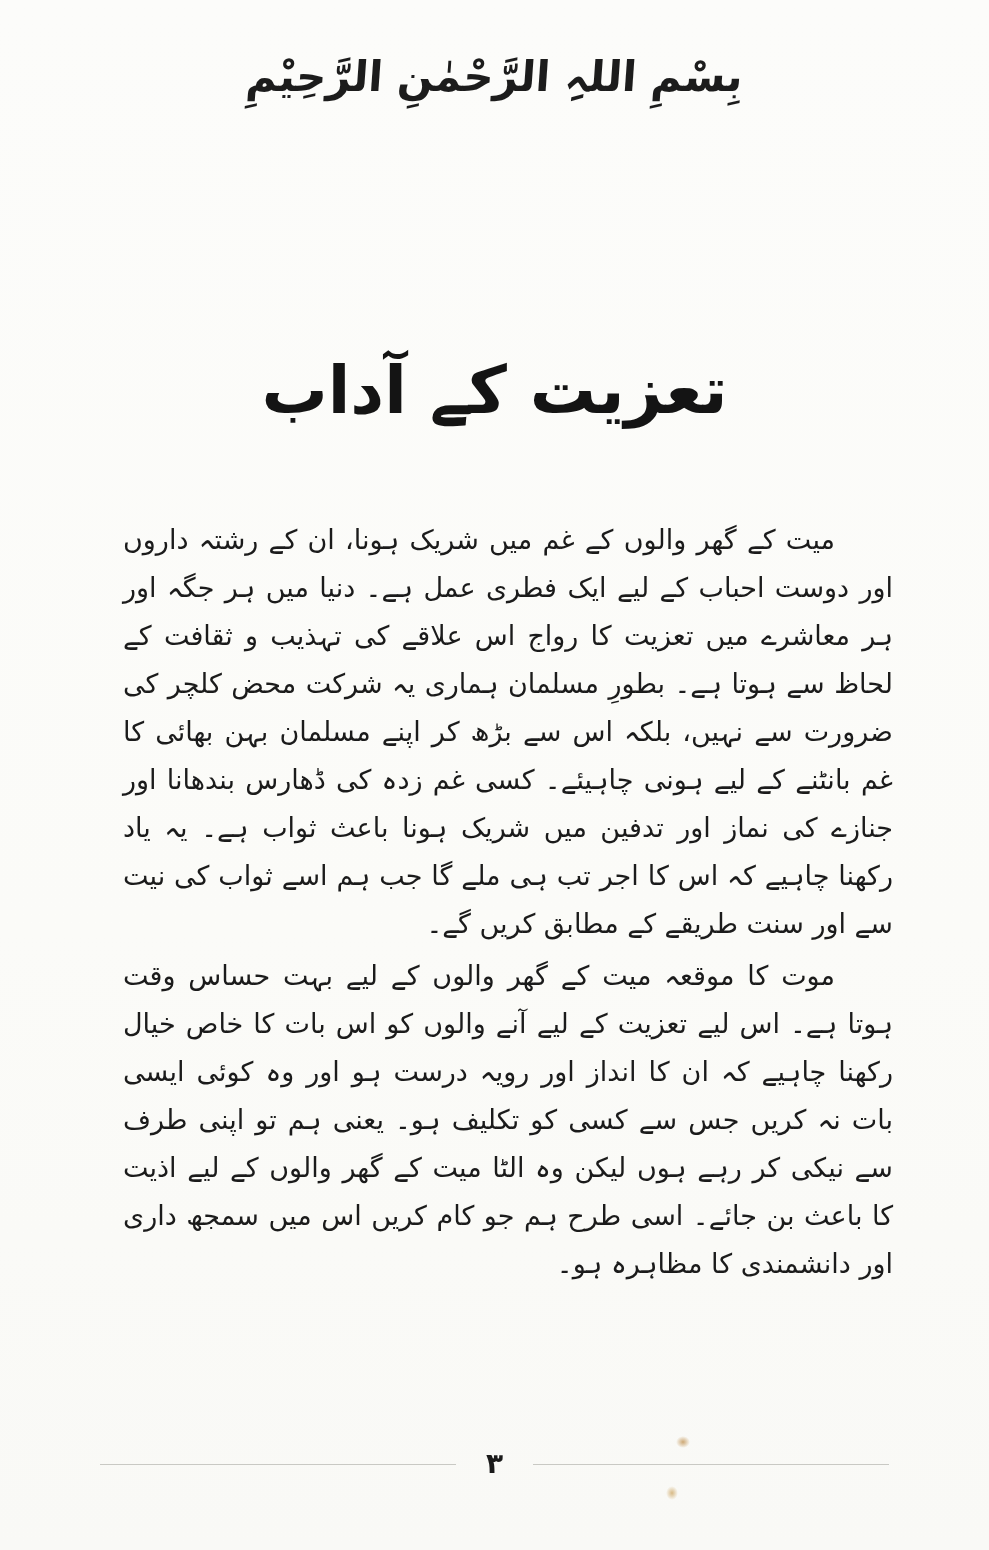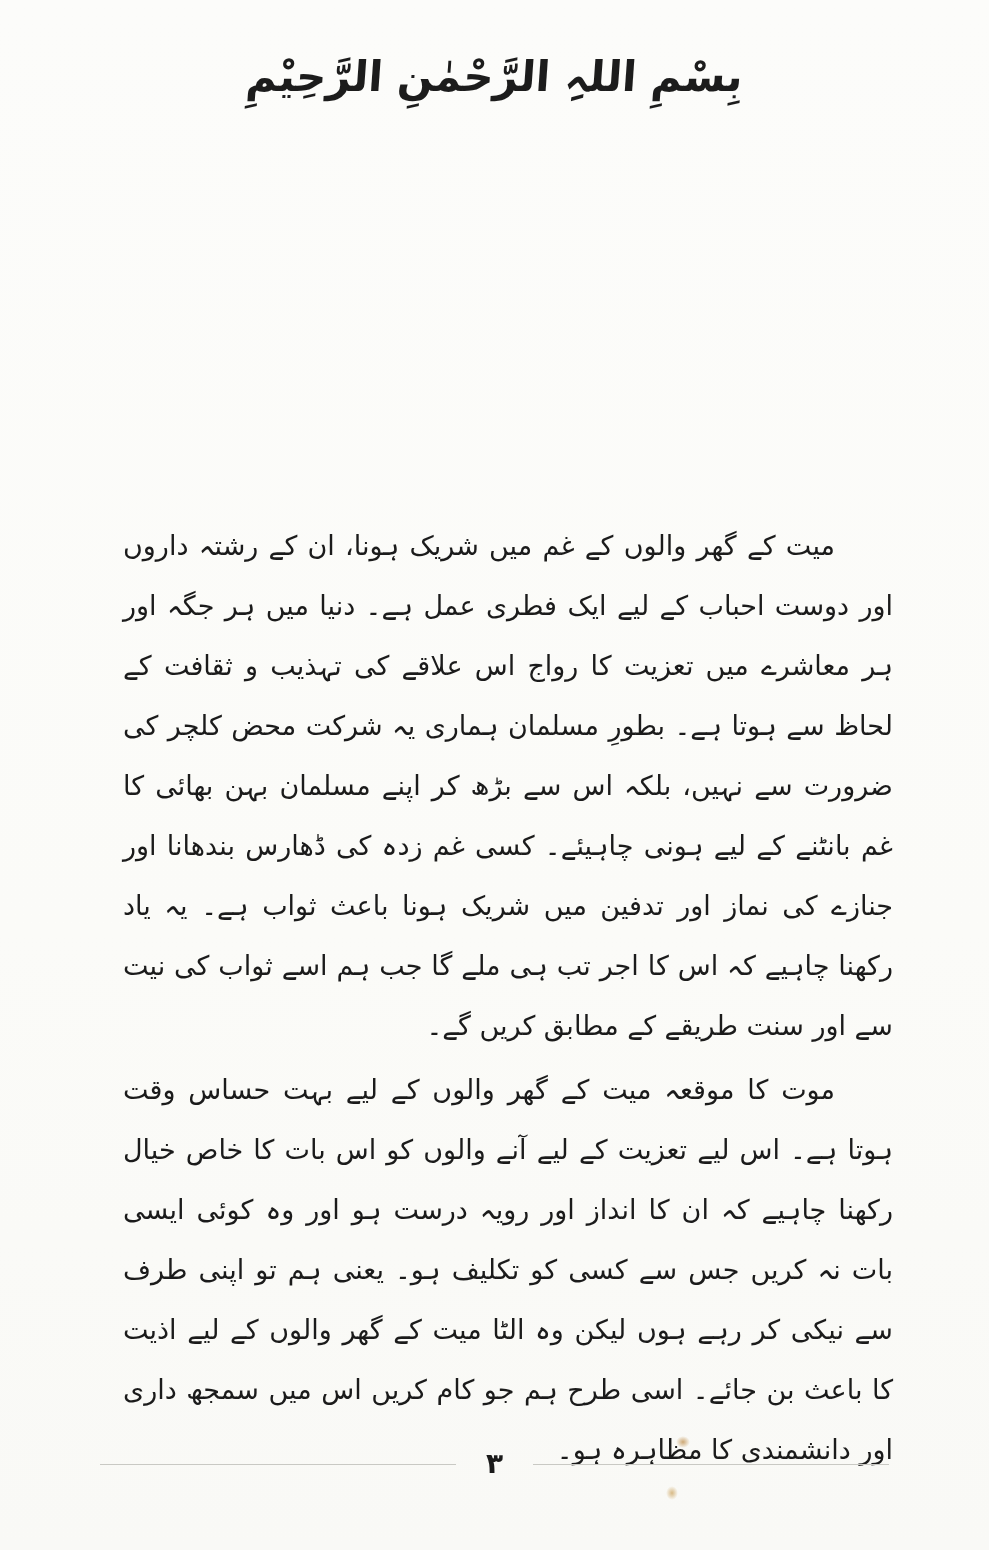--- a/index.html
+++ b/index.html
@@ -46,21 +46,21 @@
     color: #141414;
   }
 
   
   .body-text {
     position: absolute;
     top: 516px;
     right: 96px;
     left: 96px;
     font-size: 27px;
-    line-height: 60px;
+    line-height: 48px;
     text-align: justify;
     color: #1b1b1b;
     margin-left: 27px;
   }
 
   .para {
     text-indent: 58px;
     margin: 0;
   }
 
@@ -114,20 +114,21 @@
     opacity: 0.8;
   }
 </style>
 </head>
 <body>
 
 <div class="page">
 
   <div class="bismillah">بِسْمِ اللہِ الرَّحْمٰنِ الرَّحِیْمِ</div>
 
+  <h1 class="title">تعزیت کے آداب</h1>
 
   <div class="body-text">
     <p class="para">میت کے گھر والوں کے غم میں شریک ہونا، ان کے رشتہ داروں اور دوست احباب کے لیے ایک فطری عمل ہے۔ دنیا میں ہر جگہ اور ہر معاشرے میں تعزیت کا رواج اس علاقے کی تہذیب و ثقافت کے لحاظ سے ہوتا ہے۔ بطورِ مسلمان ہماری یہ شرکت محض کلچر کی ضرورت سے نہیں، بلکہ اس سے بڑھ کر اپنے مسلمان بہن بھائی کا غم بانٹنے کے لیے ہونی چاہیئے۔ کسی غم زدہ کی ڈھارس بندھانا اور جنازے کی نماز اور تدفین میں شریک ہونا باعث ثواب ہے۔ یہ یاد رکھنا چاہیے کہ اس کا اجر تب ہی ملے گا جب ہم اسے ثواب کی نیت سے اور سنت طریقے کے مطابق کریں گے۔</p>
     <p class="para">موت کا موقعہ میت کے گھر والوں کے لیے بہت حساس وقت ہوتا ہے۔ اس لیے تعزیت کے لیے آنے والوں کو اس بات کا خاص خیال رکھنا چاہیے کہ ان کا انداز اور رویہ درست ہو اور وہ کوئی ایسی بات نہ کریں جس سے کسی کو تکلیف ہو۔ یعنی ہم تو اپنی طرف سے نیکی کر رہے ہوں لیکن وہ الٹا میت کے گھر والوں کے لیے اذیت کا باعث بن جائے۔ اسی طرح ہم جو کام کریں اس میں سمجھ داری اور دانشمندی کا مظاہرہ ہو۔</p>
   </div>
 
   <div class="footer">
     <div class="footer-line"></div>
     <div class="page-number">۳</div>
     <div class="footer-line"></div>

